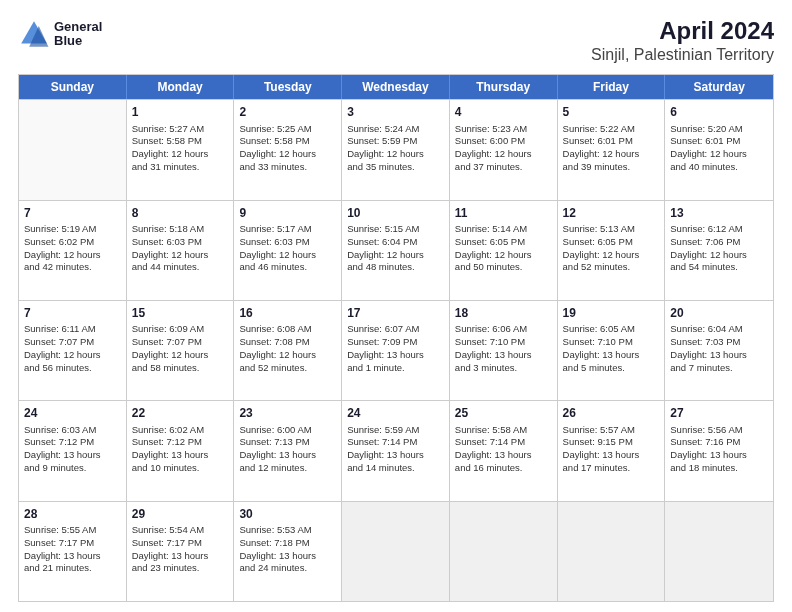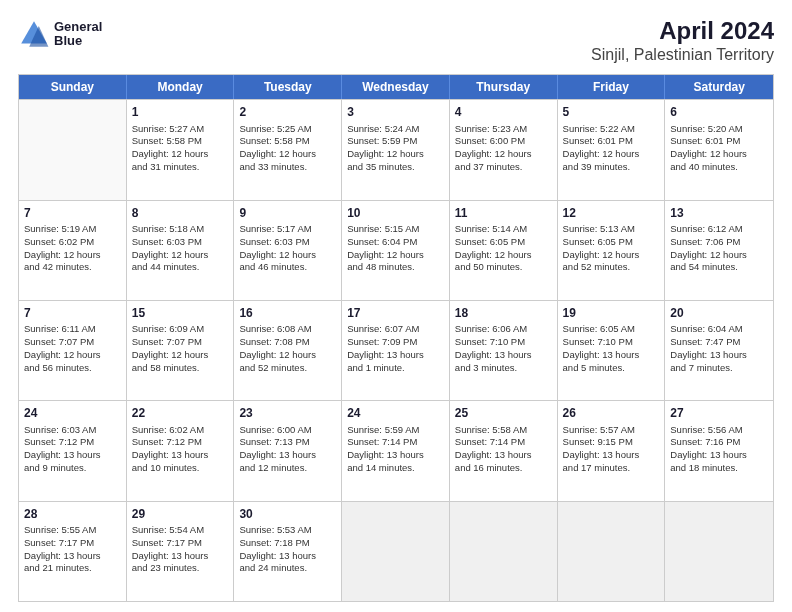--- a/index.html
+++ b/index.html
@@ -272,21 +272,21 @@
           <div class="cal-cell">
             <span class="day-num">19</span>
             <div>Sunrise: 6:05 AM</div>
             <div>Sunset: 7:10 PM</div>
             <div>Daylight: 13 hours</div>
             <div>and 5 minutes.</div>
           </div>
           <div class="cal-cell">
             <span class="day-num">20</span>
             <div>Sunrise: 6:04 AM</div>
-            <div>Sunset: 7:47 PM</div>
+            <div>Sunset: 7:03 PM</div>
             <div>Daylight: 13 hours</div>
             <div>and 7 minutes.</div>
           </div>
         </div>
         <div class="cal-week">
           <div class="cal-cell">
             <span class="day-num">24</span>
             <div>Sunrise: 6:03 AM</div>
             <div>Sunset: 7:12 PM</div>
             <div>Daylight: 13 hours</div>

